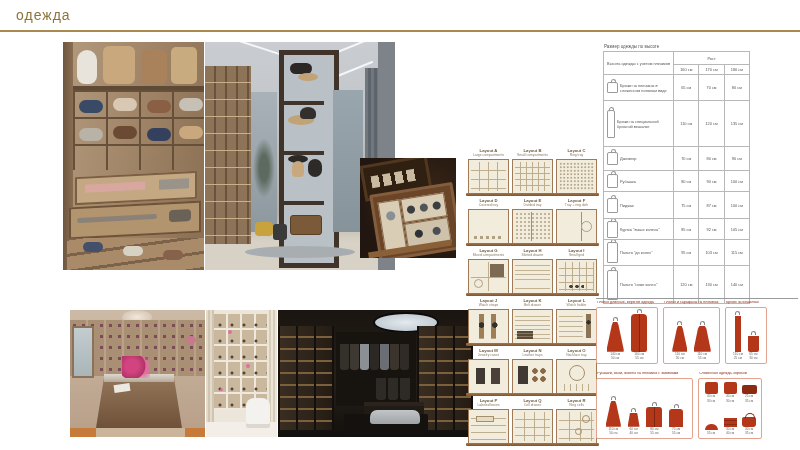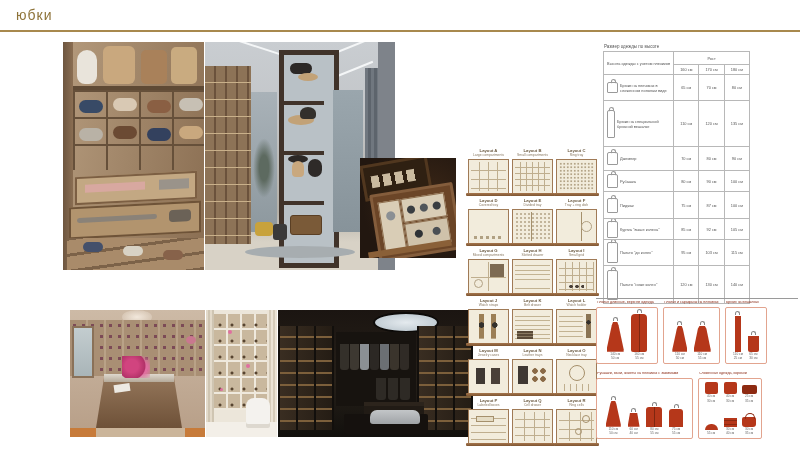--- a/index.html
+++ b/index.html
@@ -252,21 +252,21 @@
      background:repeating-linear-gradient(#b5371a 0 2.5px,#8d2a12 2.5px 3.5px);}
   .s-bag{width:14px;height:10px;border-radius:2px 2px 3px 3px;position:relative;}
   .s-bag::before{content:"";position:absolute;top:-4px;left:3px;width:8px;height:5px;
      border:1px solid #8d2a12;border-bottom:none;border-radius:5px 5px 0 0;}
 </style>
 </head>
 <body>
 
 <div class="slide">
 
-  <div class="page-title">юбки</div>
+  <div class="page-title">одежда</div>
   <div class="title-rule"></div>
 
   <div class="photo ph1">
     <div class="p1-stile"></div>
     <div class="p1-vase"></div>
     <div class="p1-bag1"></div>
     <div class="p1-bag2"></div>
     <div class="p1-bag3"></div>
     <div class="p1-shelfline"></div>
     <div class="p1-cubbies"></div>

